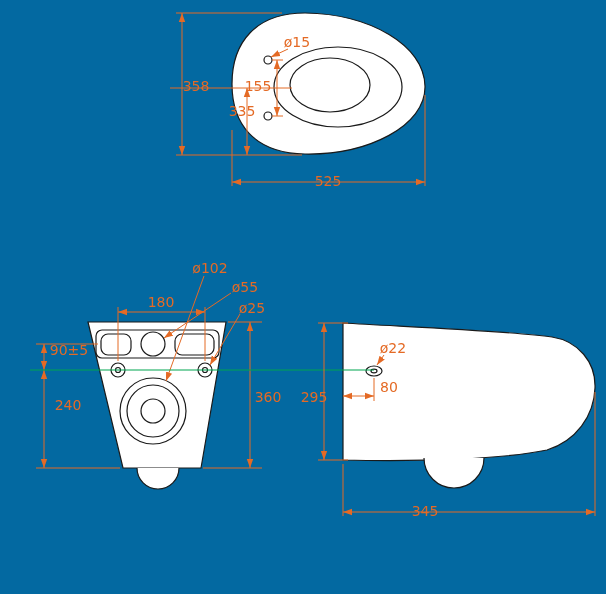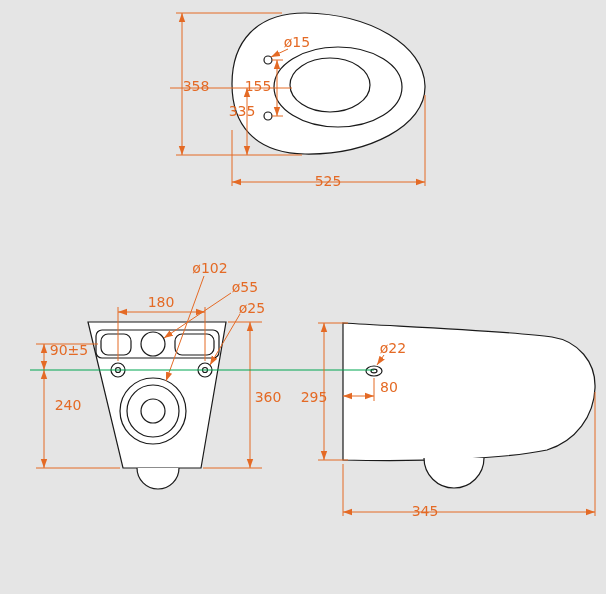--- a/index.html
+++ b/index.html
@@ -1,16 +1,16 @@
 <!DOCTYPE html>
 <html><head>
 <meta charset="utf-8">
 <style>
   html,body{margin:0;padding:0;background:#ffffff;}
-  .stage{position:relative;width:606px;height:594px;background:#e5e5e5;overflow:hidden;
+  .stage{position:relative;width:606px;height:594px;background:#0369a1;overflow:hidden;
          font-family:"DejaVu Sans", sans-serif;}
   svg{position:absolute;left:0;top:0;}
   .bl{fill:none;stroke:#1a1a1a;stroke-width:1.2;}
   .blf{fill:#ffffff;stroke:#1a1a1a;stroke-width:1.2;}
   .dl{fill:none;stroke:#e46a25;stroke-width:1;}
   .gl{fill:none;stroke:#00a651;stroke-width:1.2;}
   text{font-family:"DejaVu Sans", sans-serif;font-size:14px;fill:#e46a25;}
 </style>
 </head>
 <body>

